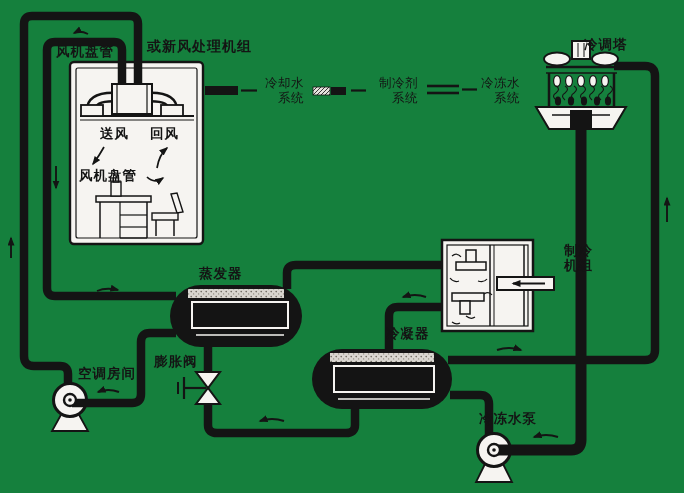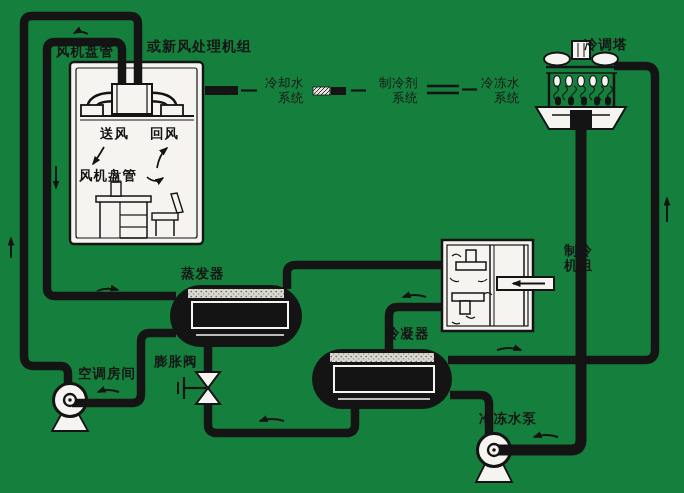--- a/index.html
+++ b/index.html
@@ -245,21 +245,21 @@
     <path d="M 558,437 Q 546,433 534,437" marker-end="url(#ah)"></path>
   </g>
 </svg>
 
 <div class="lbl" style="left:56px;top:44px">风机盘管</div>
 <div class="lbl big" style="left:147px;top:39px">或新风处理机组</div>
 <div class="lbl" style="left:584px;top:37px">冷调塔</div>
 <div class="lbl" style="left:100px;top:126px">送风</div>
 <div class="lbl" style="left:150px;top:126px">回风</div>
 <div class="lbl" style="left:79px;top:168px">风机盘管</div>
-<div class="lbl" style="left:181px;top:266px">蒸发器</div>
+<div class="lbl" style="left:199px;top:266px">蒸发器</div>
 <div class="lbl two-line" style="left:564px;top:243px">
   <div>制冷</div>
   <div>机组</div>
 </div>
 <div class="lbl" style="left:386px;top:326px">冷凝器</div>
 <div class="lbl" style="left:78px;top:366px">空调房间</div>
 <div class="lbl" style="left:154px;top:354px">膨胀阀</div>
 <div class="lbl" style="left:479px;top:411px">冷冻水泵</div>
 
 <div class="leg-text" style="left:256px;top:76px">

